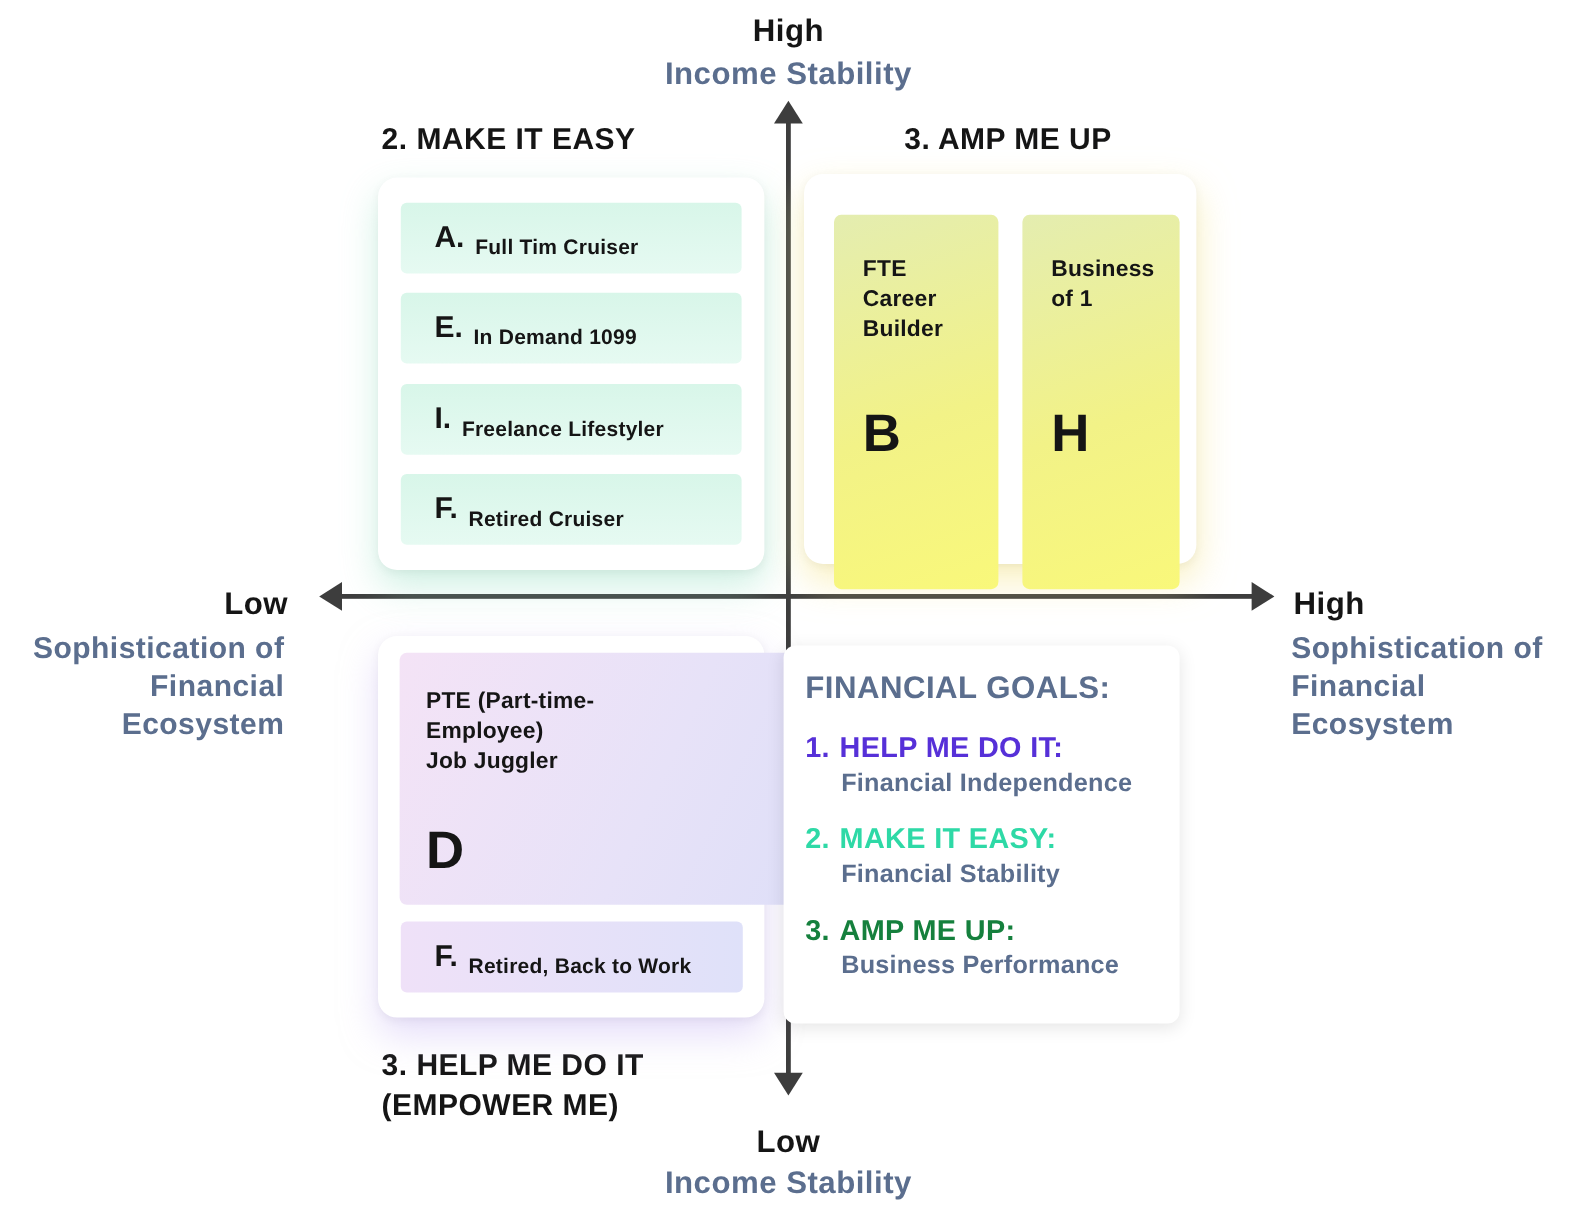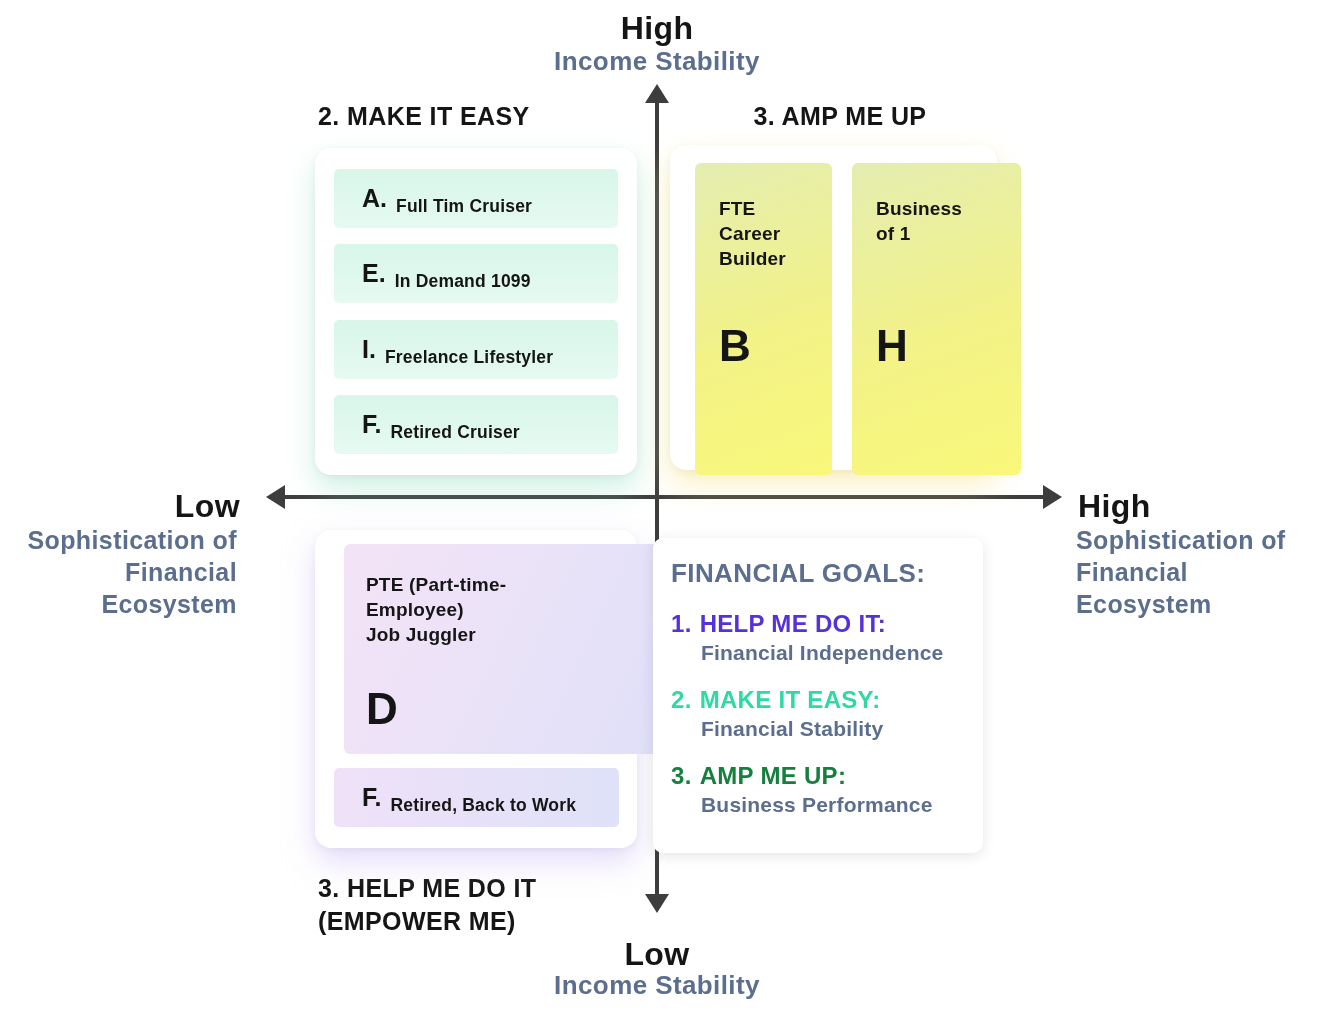--- a/index.html
+++ b/index.html
@@ -15,21 +15,21 @@
   [data-name="vertical-axis-arrow-up-icon"]{left:645px;top:84px;width:0;height:0;
     border-left:12px solid transparent;border-right:12px solid transparent;border-bottom:19px solid #3d3d3d;}
   [data-name="vertical-axis-arrow-down-icon"]{left:645px;top:894px;width:0;height:0;
     border-left:12px solid transparent;border-right:12px solid transparent;border-top:19px solid #3d3d3d;}
   [data-name="horizontal-axis-arrow-left-icon"]{left:266px;top:485px;width:0;height:0;
     border-top:12px solid transparent;border-bottom:12px solid transparent;border-right:19px solid #3d3d3d;}
   [data-name="horizontal-axis-arrow-right-icon"]{left:1043px;top:485px;width:0;height:0;
     border-top:12px solid transparent;border-bottom:12px solid transparent;border-left:19px solid #3d3d3d;}
 
   
-  .lvl{font-size:32px;letter-spacing:.4px;color:#151515;}
+  .lvl{font-size:26px;letter-spacing:.4px;color:#151515;}
   .axname{font-size:26px;letter-spacing:.4px;color:#5b6e8e;}
   [data-name="axis-top-level"]{left:457px;top:10px;width:400px;text-align:center;}
   [data-name="axis-top-name"]{left:457px;top:46px;width:400px;text-align:center;}
   [data-name="axis-bottom-level"]{left:457px;top:936px;width:400px;text-align:center;}
   [data-name="axis-bottom-name"]{left:457px;top:970px;width:400px;text-align:center;}
   [data-name="axis-left-level"]{left:0px;top:488px;width:240px;text-align:right;}
   [data-name="axis-left-name"]{left:0px;top:524px;width:237px;text-align:right;font-size:25px;line-height:32px;}
   [data-name="axis-right-level"]{left:1078px;top:488px;width:240px;text-align:left;}
   [data-name="axis-right-name"]{left:1076px;top:524px;width:240px;text-align:left;font-size:25px;line-height:32px;}
 
@@ -52,29 +52,29 @@
     box-shadow:0 3px 14px rgba(0,0,0,.10);padding:20px 18px;box-sizing:border-box;}
 
   
   .seg-row{height:59px;border-radius:5px;display:flex;align-items:baseline;padding-left:28px;box-sizing:border-box;
     background:linear-gradient(180deg,#d8f6e9,#e6faf2);}
   .seg-row .row-letter{font-size:25px;color:#151515;align-self:center;line-height:59px;}
   .seg-row .row-label{font-size:17.5px;color:#151515;margin-left:9px;align-self:center;letter-spacing:.2px;margin-top:16px;}
   .seg-row.lavender{background:linear-gradient(90deg,#efe1f8,#dfe1f9);}
 
   
-  .ycard{position:absolute;top:18px;height:312px;border-radius:6px;
+  .ycard{position:absolute;top:34px;height:312px;border-radius:6px;
     background:linear-gradient(160deg,#e4edb0 0%,#f2f287 55%,#f9f87a 100%);}
   [data-name="card-fte-career-builder"]{left:25px;width:137px;}
-  [data-name="card-business-of-1"]{left:182px;width:131px;padding-left:38px;}
+  [data-name="card-business-of-1"]{left:182px;width:131px;}
   .card-title{position:absolute;left:24px;top:33px;font-size:19px;line-height:1.32;white-space:pre-line;color:#151515;letter-spacing:.2px;}
   .card-letter{position:absolute;left:24px;top:158px;font-size:44px;color:#151515;}
 
   
-  [data-name="card-pte-job-juggler"]{position:absolute;left:29px;top:14px;width:337px;height:210px;border-radius:6px;
+  [data-name="card-pte-job-juggler"]{position:absolute;left:18px;top:14px;width:337px;height:210px;border-radius:6px;
     background:linear-gradient(115deg,#f4e3f6 0%,#e7e2f8 55%,#dcdef8 100%);padding-left:48px;}
   [data-name="card-pte-job-juggler"] .card-title{top:28px;left:22px;}
   [data-name="card-pte-job-juggler"] .card-letter{top:140px;left:22px;}
   [data-name="segment-row-f-retired-back-to-work"]{position:absolute;left:19px;top:238px;width:285px;}
 
   
   [data-name="legend-title"]{font-size:26px;color:#5b6e8e;letter-spacing:.4px;}
   .legend-entry{margin-top:21px;}
   .legend-line{font-size:24px;letter-spacing:.3px;}
   .legend-desc{font-size:21px;color:#5b6e8e;margin-left:30px;margin-top:3px;letter-spacing:.2px;}

